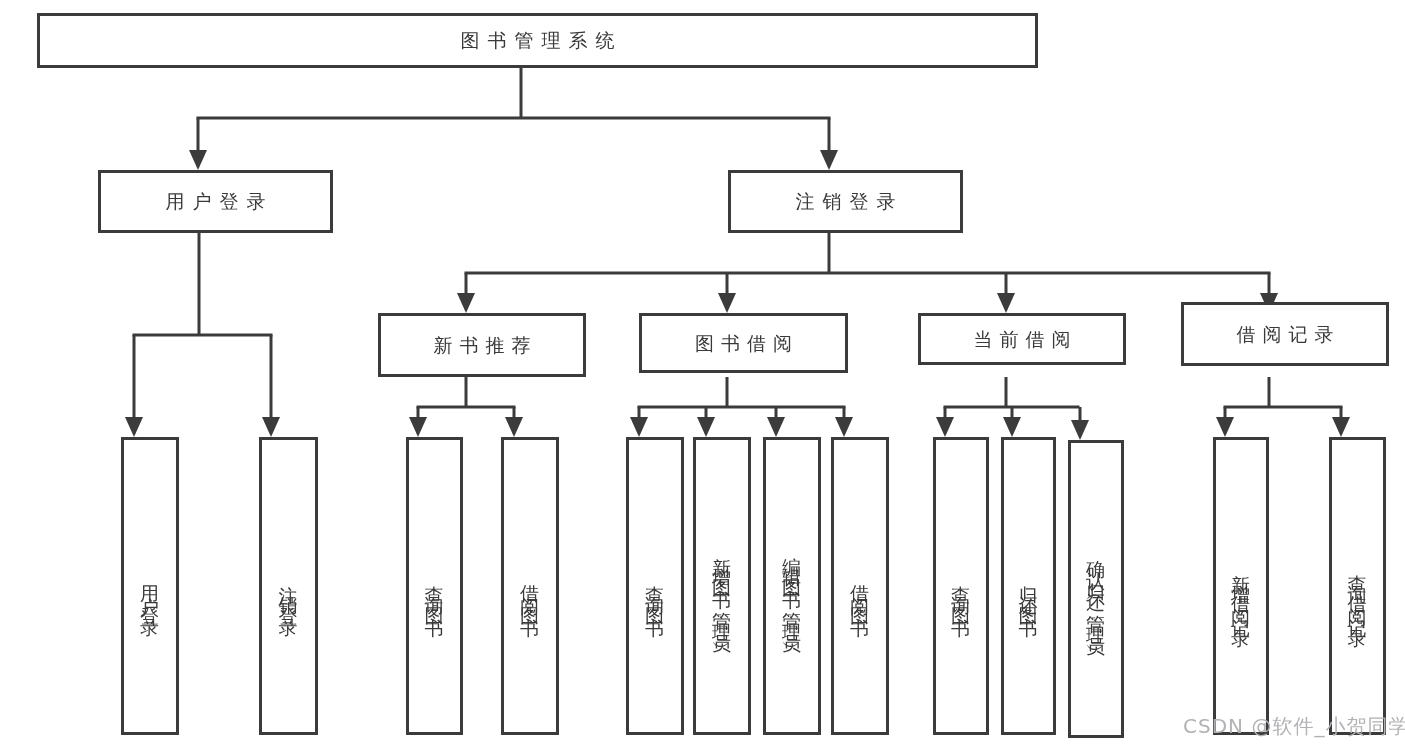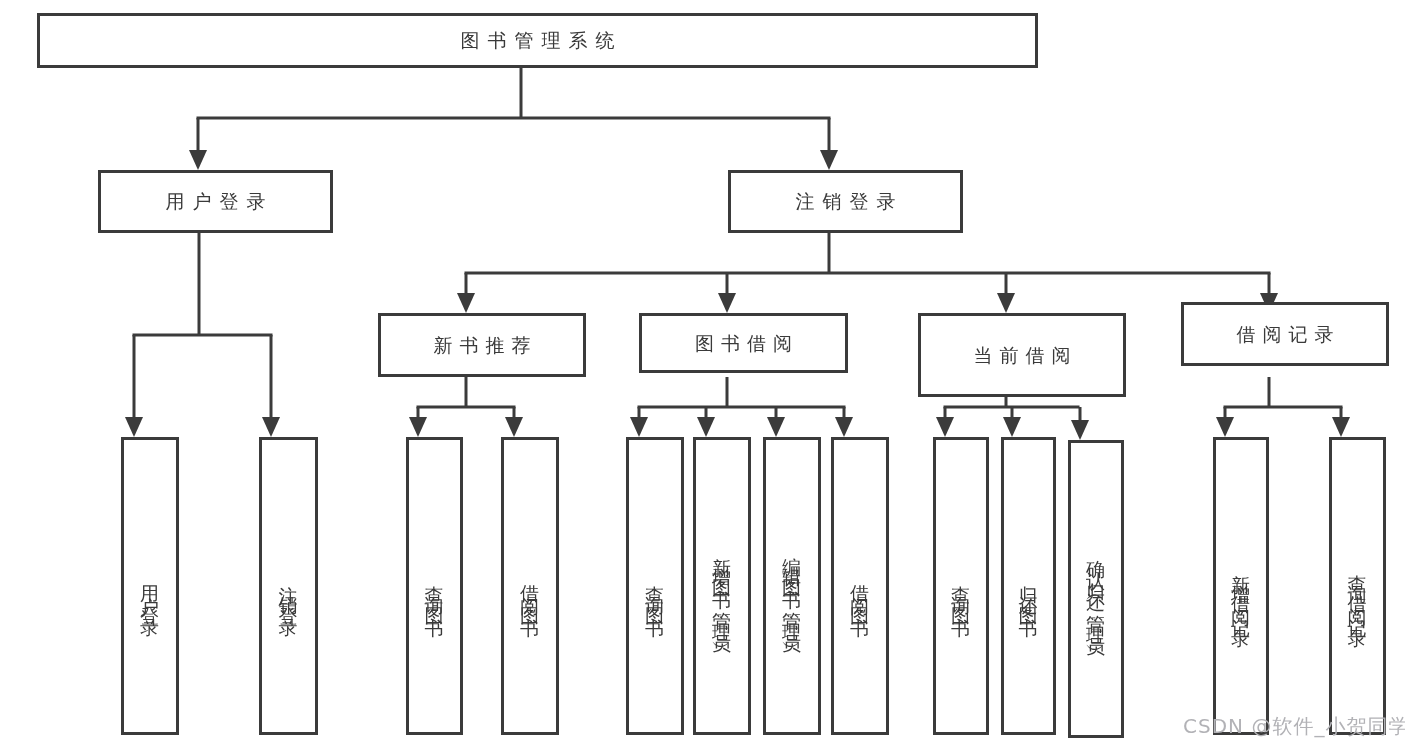--- a/index.html
+++ b/index.html
@@ -117,21 +117,21 @@
   <div class="node" style="left:712px;top:170px;width:235px;height:63px;">
     <span class="h-label">注销登录</span>
   </div>
 
   <div class="node" style="left:362px;top:313px;width:208px;height:64px;">
     <span class="h-label" style="letter-spacing:7px;padding-left:7px;">新书推荐</span>
   </div>
   <div class="node" style="left:623px;top:313px;width:209px;height:60px;">
     <span class="h-label" style="letter-spacing:7px;padding-left:7px;">图书借阅</span>
   </div>
-  <div class="node" style="left:902px;top:313px;width:208px;height:84px;">
+  <div class="node" style="left:902px;top:313px;width:208px;height:52px;">
     <span class="h-label" style="letter-spacing:7px;padding-left:7px;">当前借阅</span>
   </div>
   <div class="node" style="left:1165px;top:302px;width:208px;height:64px;">
     <span class="h-label" style="letter-spacing:7px;padding-left:7px;">借阅记录</span>
   </div>
 
   <div class="node" style="left:105px;top:437px;width:58px;height:298px;">
     <span class="v-label">用户登录</span>
   </div>
   <div class="node" style="left:243px;top:437px;width:59px;height:298px;">

